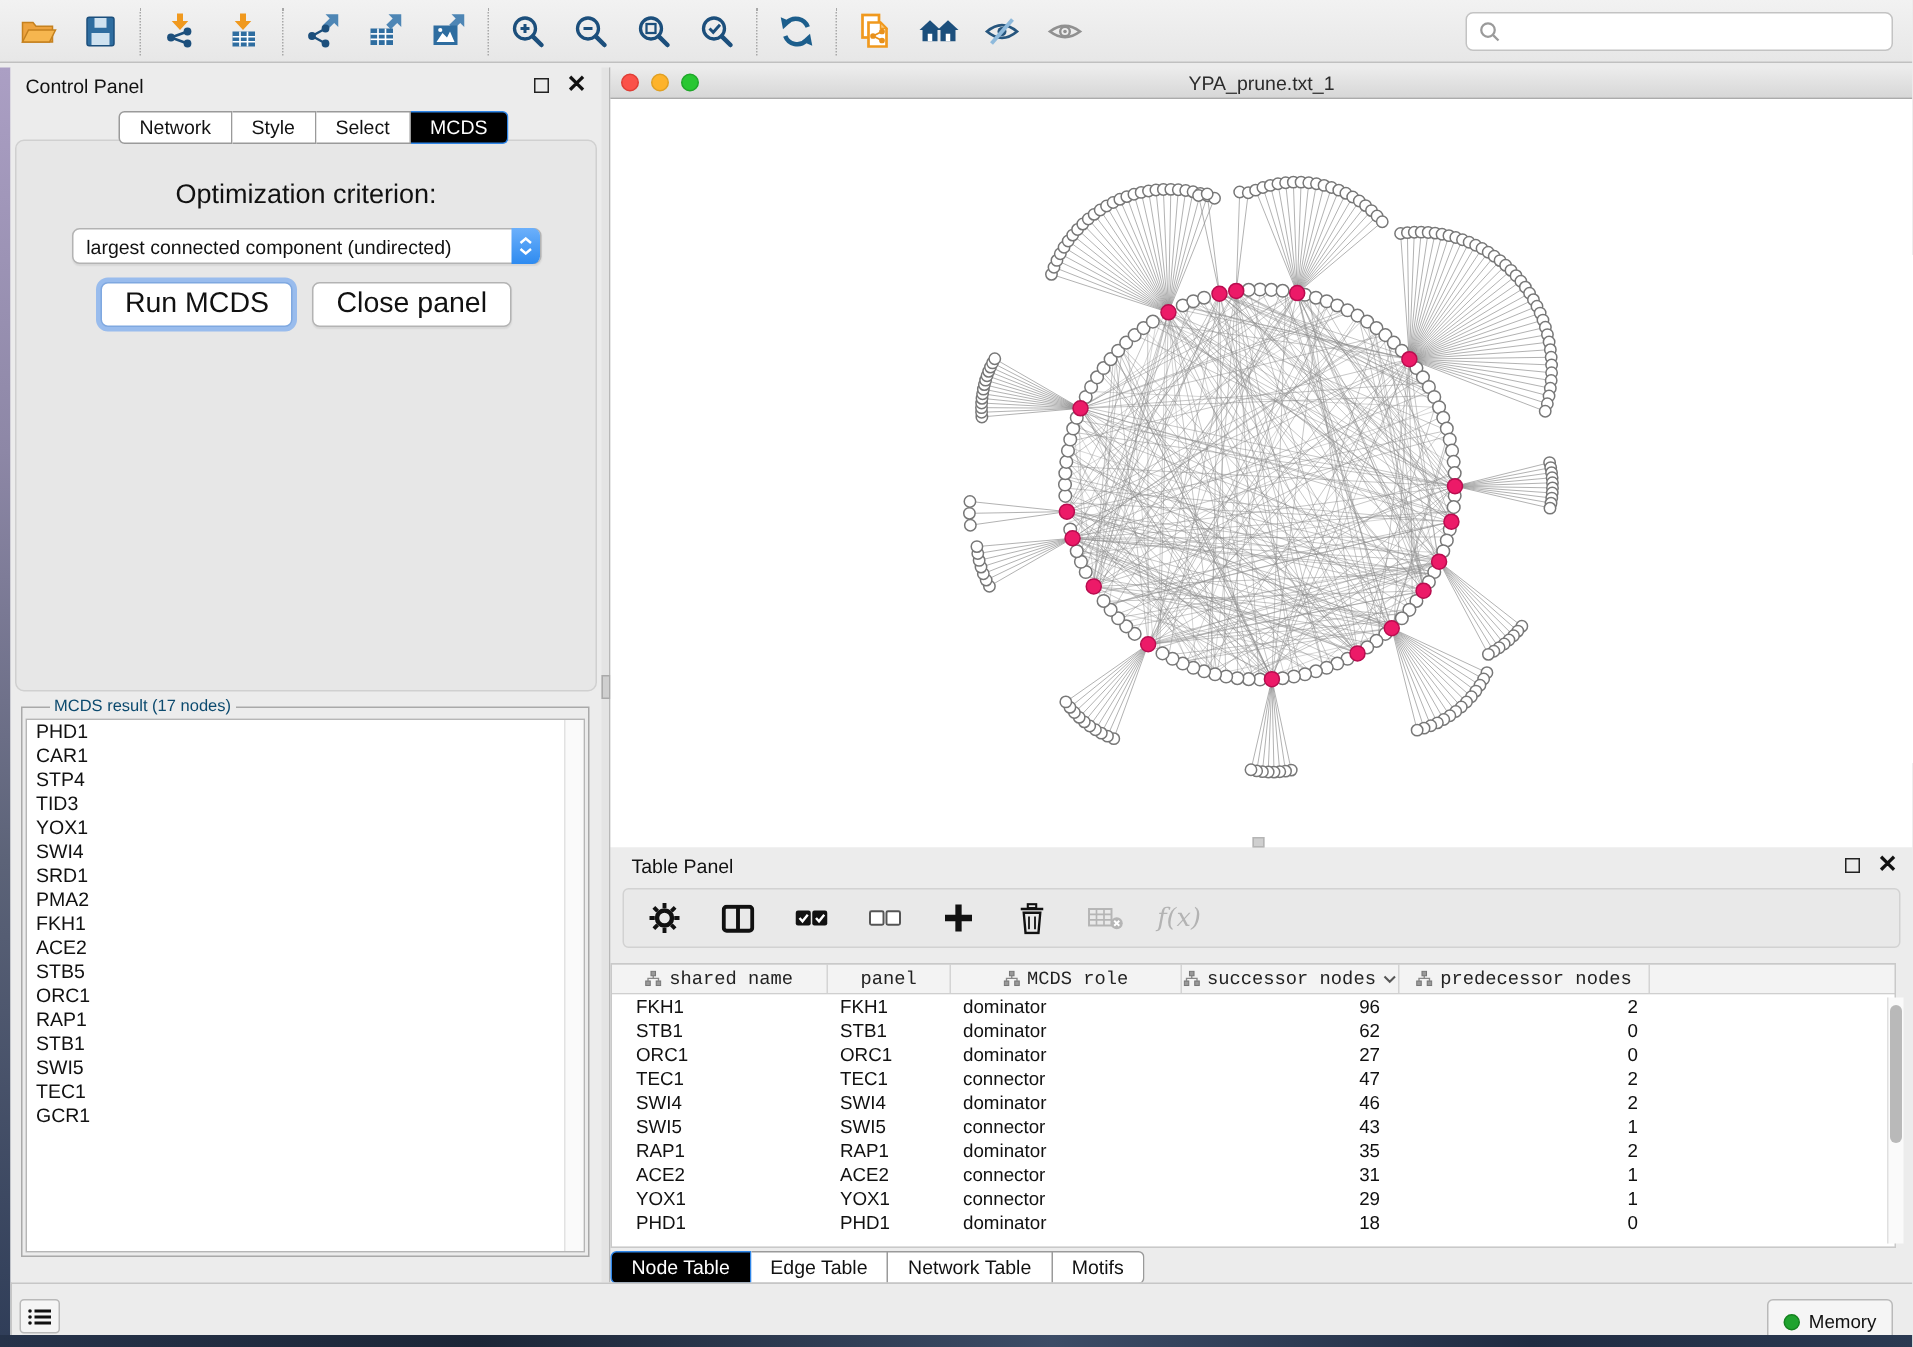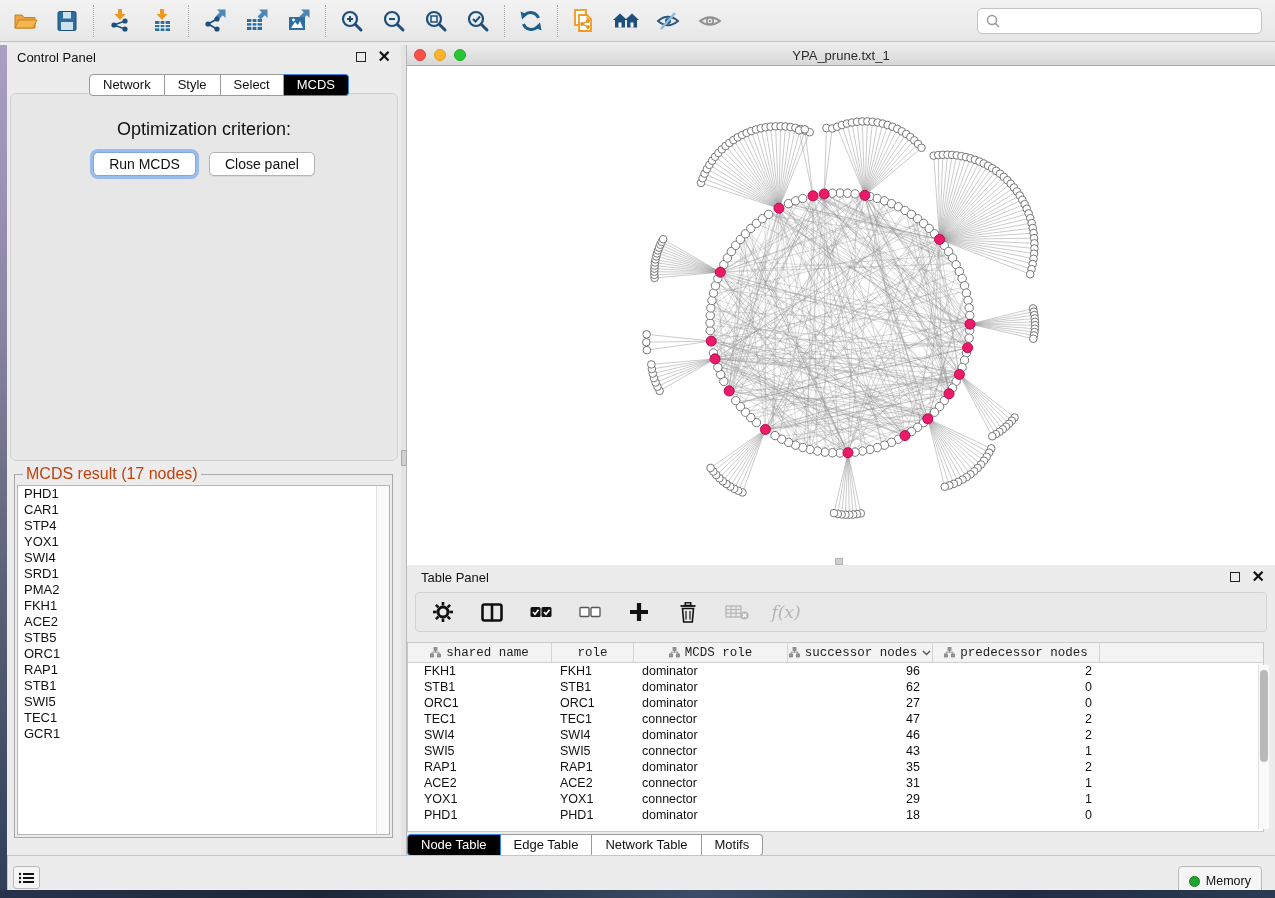--- a/index.html
+++ b/index.html
@@ -25,44 +25,44 @@
     background:linear-gradient(90deg,#26334a,#1c2637 25%,#3c4c66 55%,#202c42 80%,#2b3a52); }
 
   
   .control-panel { position:absolute; left:7px; top:45px; width:394px; height:810px; background:#ececec; }
   .panel-header { height:24px; display:flex; align-items:center; padding:0 10px; }
   .panel-title { font-size:13px; color:#111; }
   .panel-header .spacer { flex:1; }
   .float-ic { width:10px; height:10px; border:1.5px solid #222; margin-right:12px; }
   .close-ic { font-size:16px; font-weight:bold; color:#111; line-height:10px; }
 
-  .cp-tabs { position:absolute; left:82px; top:29px; display:flex; z-index:3;justify-content:center; }
+  .cp-tabs { position:absolute; left:72px; top:29px; display:flex; z-index:3;justify-content:center; }
   .tab { border:1px solid #9a9a9a; border-left:none; background:#fff; color:#111;
     padding:2px 13px 3px; font-size:13px; white-space:nowrap; }
   .tab:first-child { border-left:1px solid #9a9a9a; border-radius:4px 0 0 4px; }
   .tab:last-child { border-radius:0 4px 4px 0; }
   .tab.active { background:#000000; border-color:#2f86e8; color:#fff; }
 
   .cp-content { position:absolute; left:3px; top:48px; width:388px; height:368px;
     background:#e7e7e7; border:1px solid #d0d0d0; border-radius:6px; }
   .opt-label { text-align:center; margin-top:25px; font-size:18px; color:#111; }
   .select { position:relative; margin:12px auto 0; width:313px; height:24px; background:#fff;
     border:1px solid #b3b3b3; border-radius:5px; display:flex; align-items:center; padding-left:9px;
     font-size:13px; color:#111; box-shadow:0 1px 1px rgba(0,0,0,.07); }
   .select .stepper { position:absolute; right:0; top:-1px; width:19px; height:24px;
     background:linear-gradient(#6cb0fb,#2e8bf0); border-radius:0 5px 5px 0;
     display:flex; flex-direction:column; align-items:center; justify-content:center; gap:2px; }
   .btn-row { display:flex; justify-content:center; gap:13px; margin-top:12px; }
   .push-btn { background:#fff; border:1px solid #b3b3b3; border-radius:5px; padding:3px 15px;
-    font-size:14px; color:#111; box-shadow:0 1px 1px rgba(0,0,0,.07); }
+    font-size:19px; color:#111; box-shadow:0 1px 1px rgba(0,0,0,.07); }
   .push-btn.focused { box-shadow:0 0 0 3px rgba(110,165,240,.65); border-color:#7fa8e0; }
 
   .mcds-box { position:absolute; left:7px; top:420px; width:379px; height:373px;
     border:1px solid #a9a9a9; padding:2px; }
-  .mcds-box legend { font-size:16px; color:#c2410c; padding:0 3px; margin-left:6px; }
+  .mcds-box legend { font-size:11px; color:#0c4a6e; padding:0 3px; margin-left:16px; }
   .mcds-list-wrap { position:relative; width:100%; height:100%; background:#fff; border:1px solid #b6b6b6; overflow:hidden; }
   .mcds-item { font-size:13px; color:#111; line-height:16px; padding-left:6px; }
   .mcds-scroll { position:absolute; right:0; top:0; bottom:0; width:13px; background:#fafafa; border-left:1px solid #e2e2e2; }
 
   
   .v-splitter { position:absolute; left:401px; top:45px; width:6px; height:810px; background:#e4e4e4; border-right:1px solid #b8b8b8; }
   .v-splitter .grip { position:absolute; left:0; top:405px; width:6px; height:16px; background:#cfcfcf; border:1px solid #aaa; }
   .h-grip { position:absolute; left:835px; top:558px; width:8px; height:7px; background:#cfcfcf; border:1px solid #b5b5b5; z-index:4; }
 
   
@@ -275,32 +275,44 @@
       <span class="close-ic">✕</span>
     </div>
     <div class="cp-tabs">
       <div class="tab">Network</div>
       <div class="tab">Style</div>
       <div class="tab">Select</div>
       <div class="tab active">MCDS</div>
     </div>
     <div class="cp-content">
       <div class="opt-label">Optimization criterion:</div>
+      <div class="select">
+        <span>largest connected component (undirected)</span>
+        <span class="stepper">
+          <svg width="9" height="5" viewBox="0 0 9 5">
+              <polyline points="1,4 4.5,1 8,4" fill="none" stroke="#fff" stroke-width="1.6"></polyline>
+            </svg>
+          <svg width="9" height="5" viewBox="0 0 9 5">
+              <polyline points="1,1 4.5,4 8,1" fill="none" stroke="#fff" stroke-width="1.6"></polyline>
+            </svg>
+        </span>
+      </div>
       <div class="btn-row">
         <button class="push-btn focused">Run MCDS</button>
         <button class="push-btn">Close panel</button>
       </div>
     </div>
     <fieldset class="mcds-box">
       <legend>MCDS result (17 nodes)</legend>
       <div class="mcds-list-wrap">
 
       <div class="mcds-item">PHD1</div>
           <div class="mcds-item">CAR1</div>
           <div class="mcds-item">STP4</div>
+          <div class="mcds-item">TID3</div>
           <div class="mcds-item">YOX1</div>
           <div class="mcds-item">SWI4</div>
           <div class="mcds-item">SRD1</div>
           <div class="mcds-item">PMA2</div>
           <div class="mcds-item">FKH1</div>
           <div class="mcds-item">ACE2</div>
           <div class="mcds-item">STB5</div>
           <div class="mcds-item">ORC1</div>
           <div class="mcds-item">RAP1</div>
           <div class="mcds-item">STB1</div>
@@ -1120,21 +1132,21 @@
         <div class="th w0">
           <svg width="11" height="11" viewBox="0 0 11 11">
             <rect x="4" y="0.5" width="3" height="3" fill="#999" stroke="#777" stroke-width="0.7"></rect>
             <rect x="0.5" y="7" width="3" height="3" fill="#999" stroke="#777" stroke-width="0.7"></rect>
             <rect x="7.5" y="7" width="3" height="3" fill="#999" stroke="#777" stroke-width="0.7"></rect>
             <path d="M5.5 3.5 V5.2 M2 7 V5.2 H9 V7" fill="none" stroke="#888" stroke-width="0.9"></path>
           </svg>
           <span>shared name</span>
         </div>
         <div class="th w1">
-          <span>role</span>
+          <span>panel</span>
         </div>
         <div class="th w2">
           <svg width="11" height="11" viewBox="0 0 11 11">
             <rect x="4" y="0.5" width="3" height="3" fill="#999" stroke="#777" stroke-width="0.7"></rect>
             <rect x="0.5" y="7" width="3" height="3" fill="#999" stroke="#777" stroke-width="0.7"></rect>
             <rect x="7.5" y="7" width="3" height="3" fill="#999" stroke="#777" stroke-width="0.7"></rect>
             <path d="M5.5 3.5 V5.2 M2 7 V5.2 H9 V7" fill="none" stroke="#888" stroke-width="0.9"></path>
           </svg>
           <span>MCDS role</span>
         </div>

